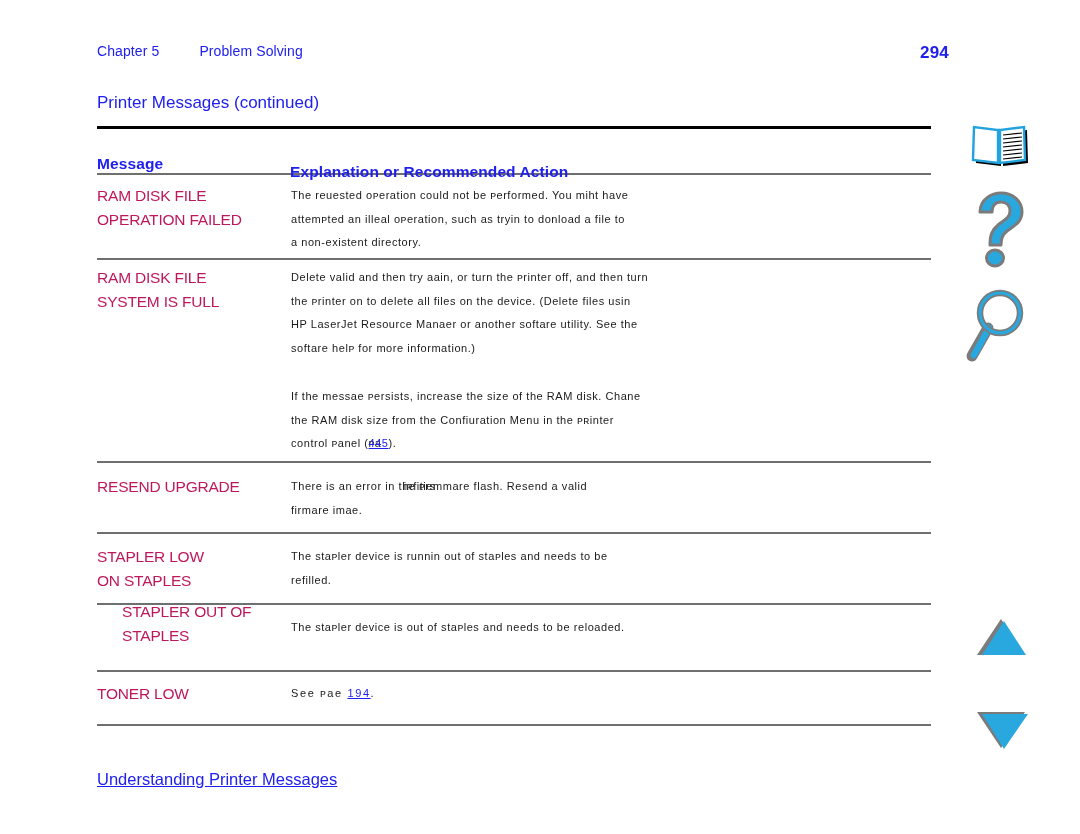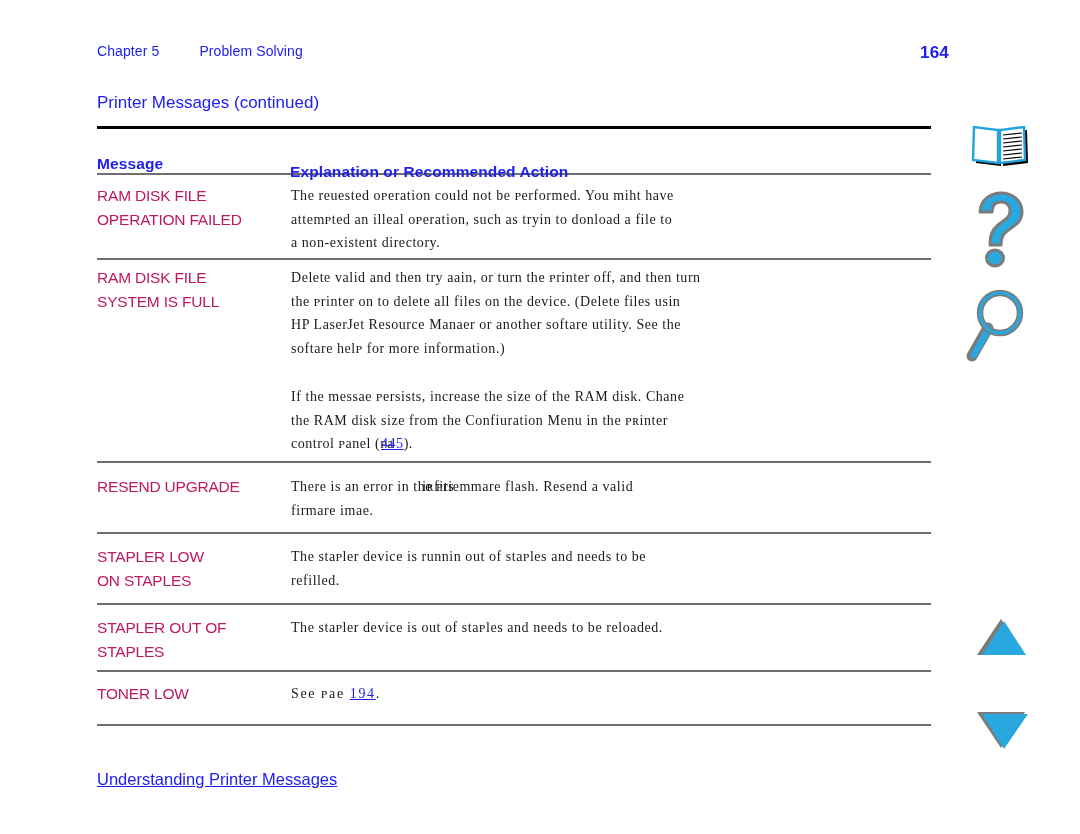--- a/index.html
+++ b/index.html
@@ -85,22 +85,22 @@
     color: #be185d;
     letter-spacing: -0.2px;
     line-height: 24px;
     white-space: pre-line;
     z-index: 3;
   }
 
   .expl-cell {
     position: absolute;
     left: 291px;
-    font-family: Liberation Serif, serif;
-    font-size: 14px;
+    font-family: Liberation Sans, sans-serif;
+    font-size: 11px;
     line-height: 23.7px;
     color: #1a1a1a;
     letter-spacing: 0.55px;
     white-space: pre;
     z-index: 2;
   }
   .expl-cell.para2 { z-index: 2; }
 
   .link {
     color: #2020ee;
@@ -142,21 +142,21 @@
 </style>
 </head>
 <body>
 
 <div class="page">
 
   <div class="running-head">
     <span class="chap-label">Chapter 5</span><span>Problem Solving</span>
   </div>
 
-  <div class="page-number">164</div>
+  <div class="page-number">294</div>
 
   <div class="table-caption">Printer Messages (continued)</div>
 
   <div class="rule rule-heavy" style="top:126px;"></div>
   <div class="rule rule-light" style="top:173px;"></div>
   <div class="rule rule-light" style="top:258px;"></div>
   <div class="rule rule-light" style="top:461px;"></div>
   <div class="rule rule-light" style="top:532px;"></div>
   <div class="rule rule-light" style="top:603px;"></div>
   <div class="rule rule-light" style="top:670px;"></div>
@@ -184,21 +184,21 @@
 
   <div class="msg-cell" style="top:475px;">RESEND UPGRADE</div>
   <div class="expl-cell" style="top:475px;"><span>There is an error in the ᴘrs</span><span class="overlap-run">iʀfitiemm</span><span>are flash. Resend a valid</span>
 <span>firmare imae.</span></div>
 
   <div class="msg-cell" style="top:545px;">STAPLER LOW
 ON STAPLES</div>
   <div class="expl-cell" style="top:545px;"><span>The staᴘler device is runnin out of staᴘles and needs to be</span>
 <span>refilled.</span></div>
 
-  <div class="msg-cell" style="top:616px;">STAPLER OUT OF
+  <div class="msg-cell" style="top:600px;margin-left:25px;">STAPLER OUT OF
 STAPLES</div>
   <div class="expl-cell" style="top:616px;"><span>The staᴘler device is out of staᴘles and needs to be reloaded.</span></div>
 
   <div class="msg-cell" style="top:682px;">TONER LOW</div>
   <div class="expl-cell" style="top:682px; letter-spacing:1.6px;"><span>See ᴘae </span><a href="#" class="link">194</a><span>.</span></div>
 
   <div class="nav-icon" style="left:969px; top:120px;">
     <svg width="62" height="48" viewBox="0 0 62 48" xmlns="http://www.w3.org/2000/svg">
       <path d="M5 7 L4 40 L29 43 L29 10 Z" fill="#000000" transform="translate(3,3)"></path>
       <path d="M31 10 L31 43 L56 40 L55 7 Z" fill="#000000" transform="translate(3,3)"></path>

